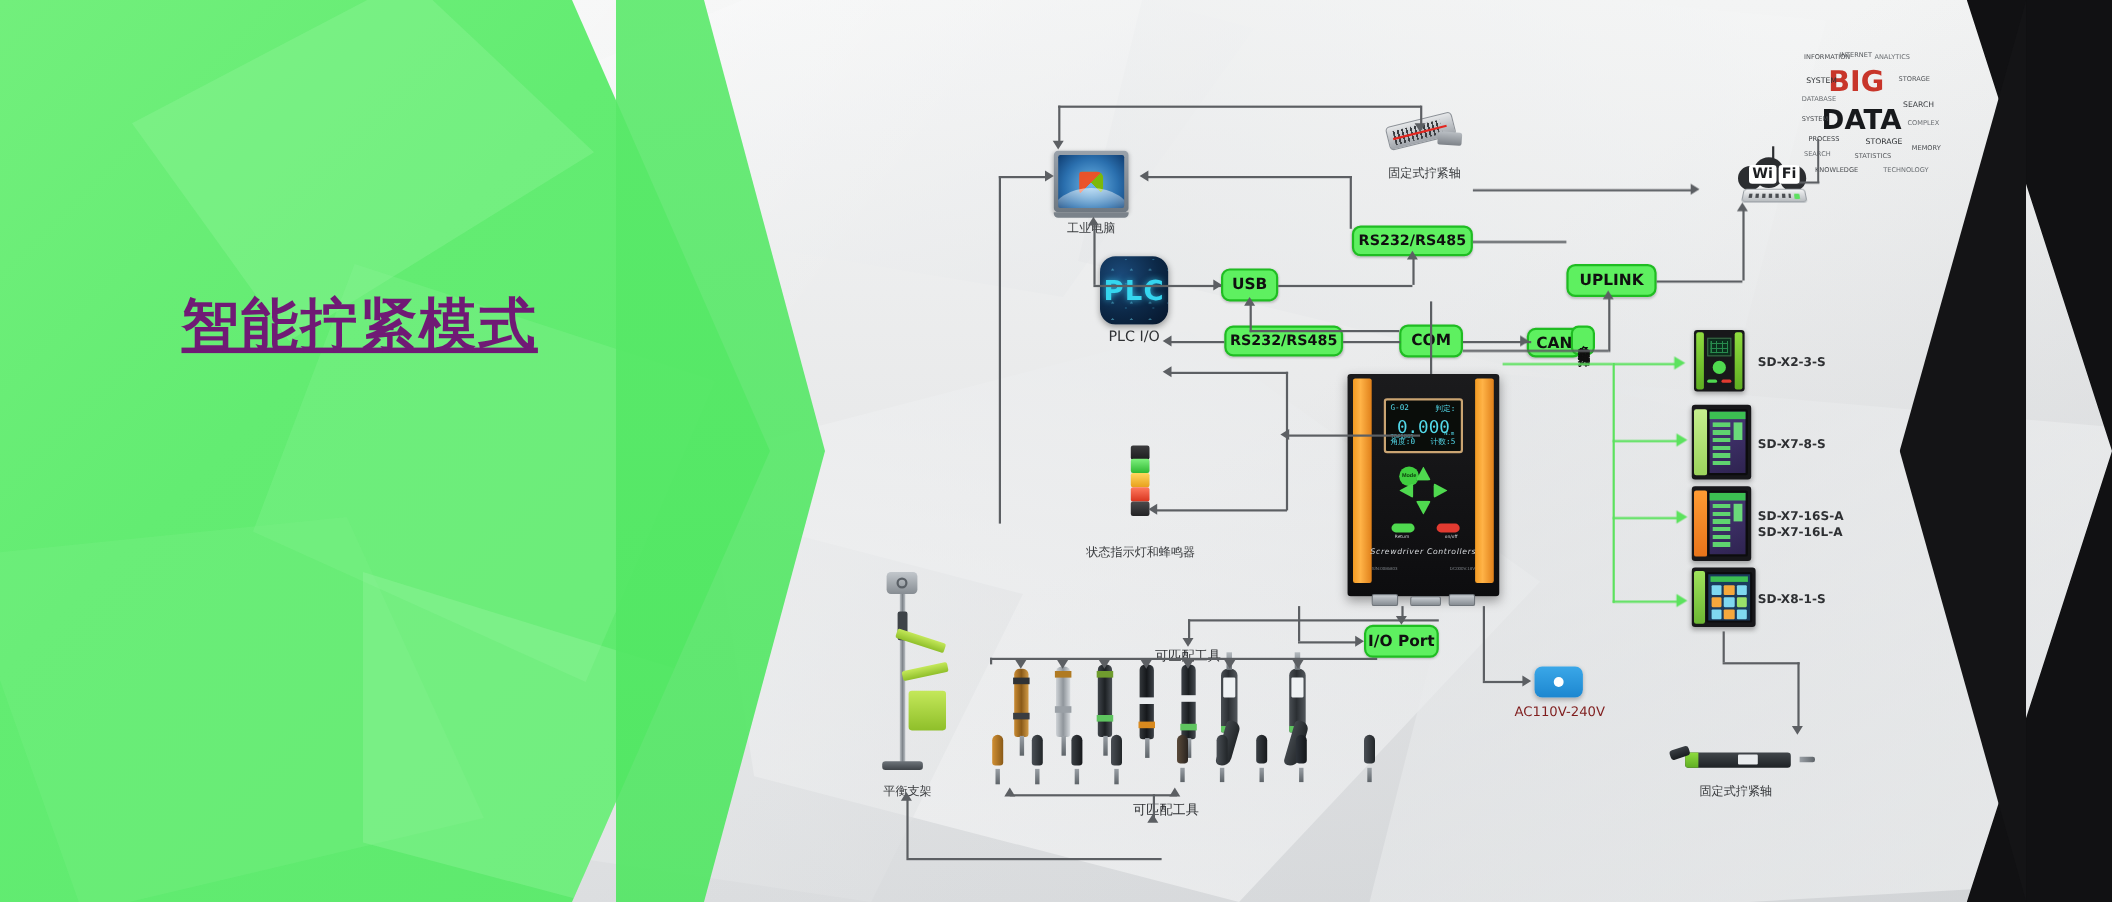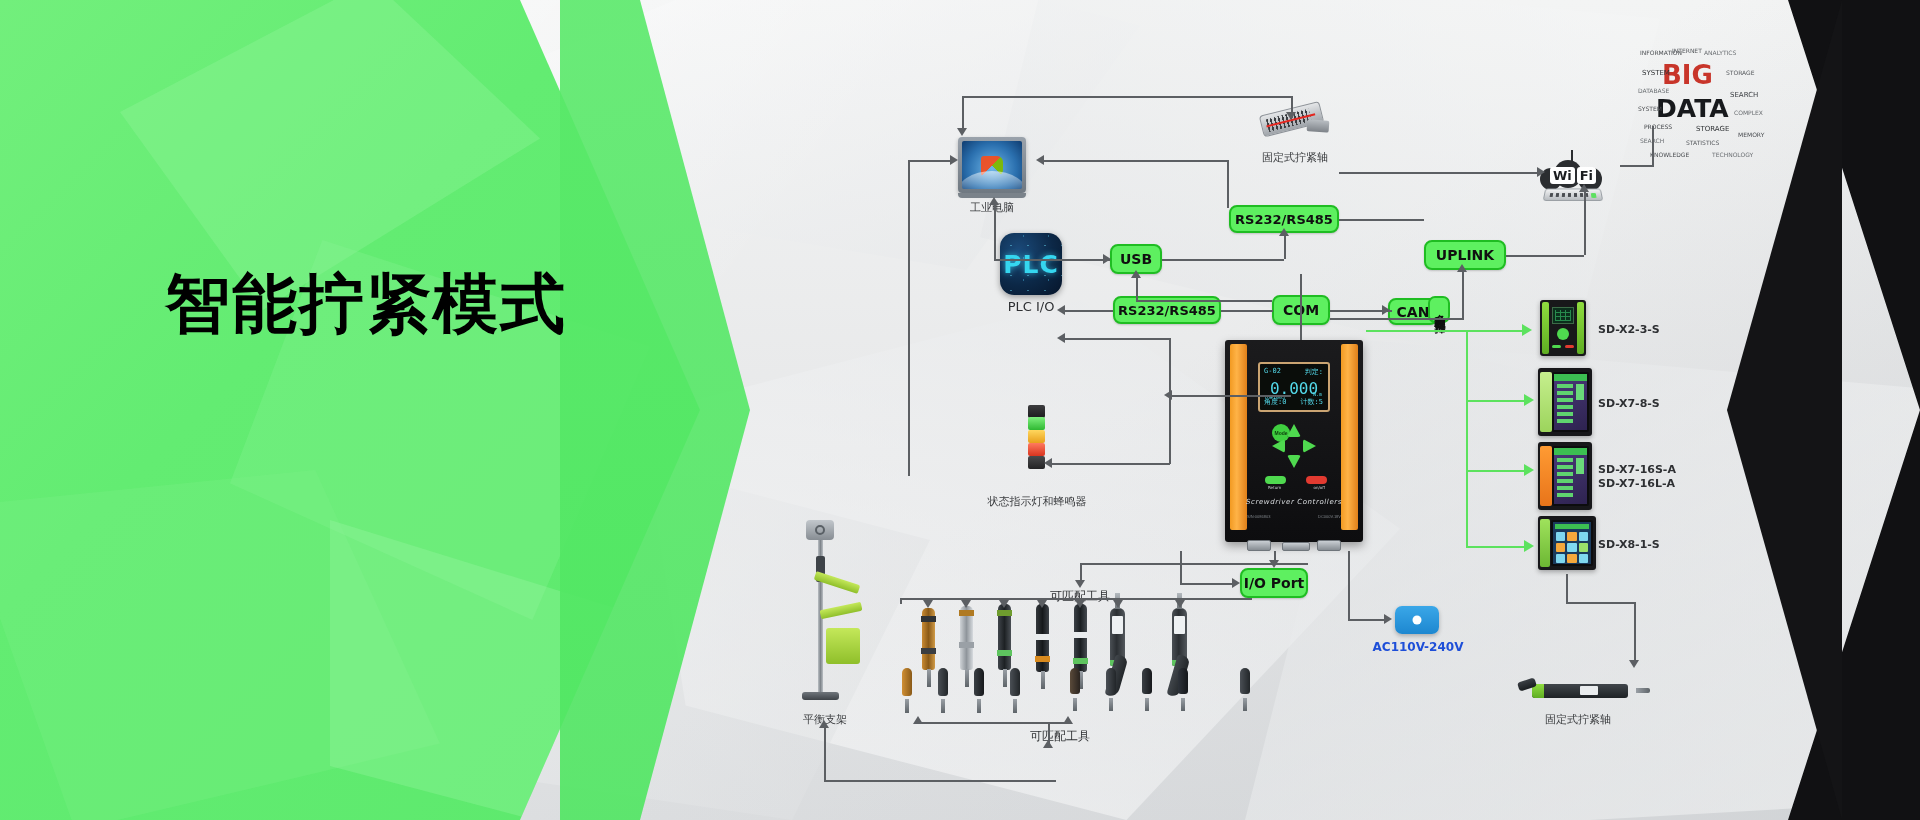--- a/index.html
+++ b/index.html
@@ -68,23 +68,24 @@
   }
   .black-wedge-2{
     position:absolute; right:78px; top:0; width:175px; height:820px;
     background:#141416;
     clip-path:polygon(175px 0, 175px 820px, 60px 410px);
   }
 
   
   .headline-wrap{ position:absolute; left:165px; top:268px; width:560px; }
   .headline{
-    font-size:65px; font-weight:bold; color:#000000;
+    font-size:52px; font-weight:bold; color:#701a75;
     letter-spacing:2px; line-height:1.1;
     font-family:"DejaVu Sans","Liberation Sans",sans-serif;
+    text-decoration:underline;
   }
   .subhead{
     margin-top:14px;
     font-size:30px; font-weight:bold; color:#0b0b0c;
     letter-spacing:1px; line-height:1.25;
     font-family:"DejaVu Sans","Liberation Sans",sans-serif;
   }
 
   
   .node-label{
@@ -155,21 +156,21 @@
   .barcode-body{ width:62px; height:22px; border-radius:4px;
         background:linear-gradient(180deg,#e4e6e8,#9fa4aa);
         border:1px solid #8d9298; position:relative; overflow:hidden; }
   .barcode-bars{ position:absolute; left:5px; top:4px; width:44px; height:13px;
         background:repeating-linear-gradient(90deg,#3a3d41 0 1.6px,transparent 1.6px 4px); }
   .barcode-beam{ position:absolute; left:4px; top:10px; width:50px; height:1.5px; background:#e4261f; }
   .barcode-grip{ position:absolute; left:44px; top:18px; width:22px; height:12px;
         background:linear-gradient(180deg,#b9bec3,#7d8288); border-radius:2px; transform:rotate(18deg); }
 
   
-  .wifi{ position:absolute; left:1536px; top:143px; width:72px; height:42px;margin-top:17px; }
+  .wifi{ position:absolute; left:1576px; top:143px; width:72px; height:42px; }
   .wifi-cloud{ position:absolute; left:4px; top:0; width:64px; height:30px; }
   .wifi-cloud i{ position:absolute; background:#2b2d30; border-radius:50%; }
   .wc1{ left:0;   top:8px;  width:22px; height:22px; }
   .wc2{ left:14px;top:0;    width:28px; height:28px; }
   .wc3{ left:38px;top:7px;  width:24px; height:24px; }
   .wifi-label{ position:absolute; left:9px; top:5px; width:56px; height:20px;
         display:flex; align-items:center; justify-content:center; gap:2px; z-index:3; }
   .wifi-label span{ background:#fff; color:#1b1d20; font-weight:bold; font-size:13px;
         padding:0 3px; border-radius:3px; line-height:17px;
         font-family:"DejaVu Sans","Liberation Sans",sans-serif; }
@@ -552,21 +553,21 @@
       <div class="fs-green"></div>
     <div class="fs-plate"></div>
       <div class="fs-head"></div>
       <div class="fs-tip"></div>
   </div>
   <div class="node-label" style="left:1508px; top:712px; width:140px;">固定式拧紧轴</div>
 
   <div class="adaptor">
       <i></i>
     </div>
-  <div class="node-label" style="left:1360px; top:640px; width:116px; font-size:12px; font-weight:bold; color:#1d4ed8;">AC110V-240V</div>
+  <div class="node-label" style="left:1360px; top:640px; width:116px; font-size:12px; font-weight:normal; color:#7f1d1d;">AC110V-240V</div>
 
   <div class="arm">
     <div class="pole"></div>
       <div class="foot"></div>
     <div class="head">
         <i></i>
       </div>
       <div class="clip"></div>
     <div class="bar b1"></div>
       <div class="bar b2"></div>

